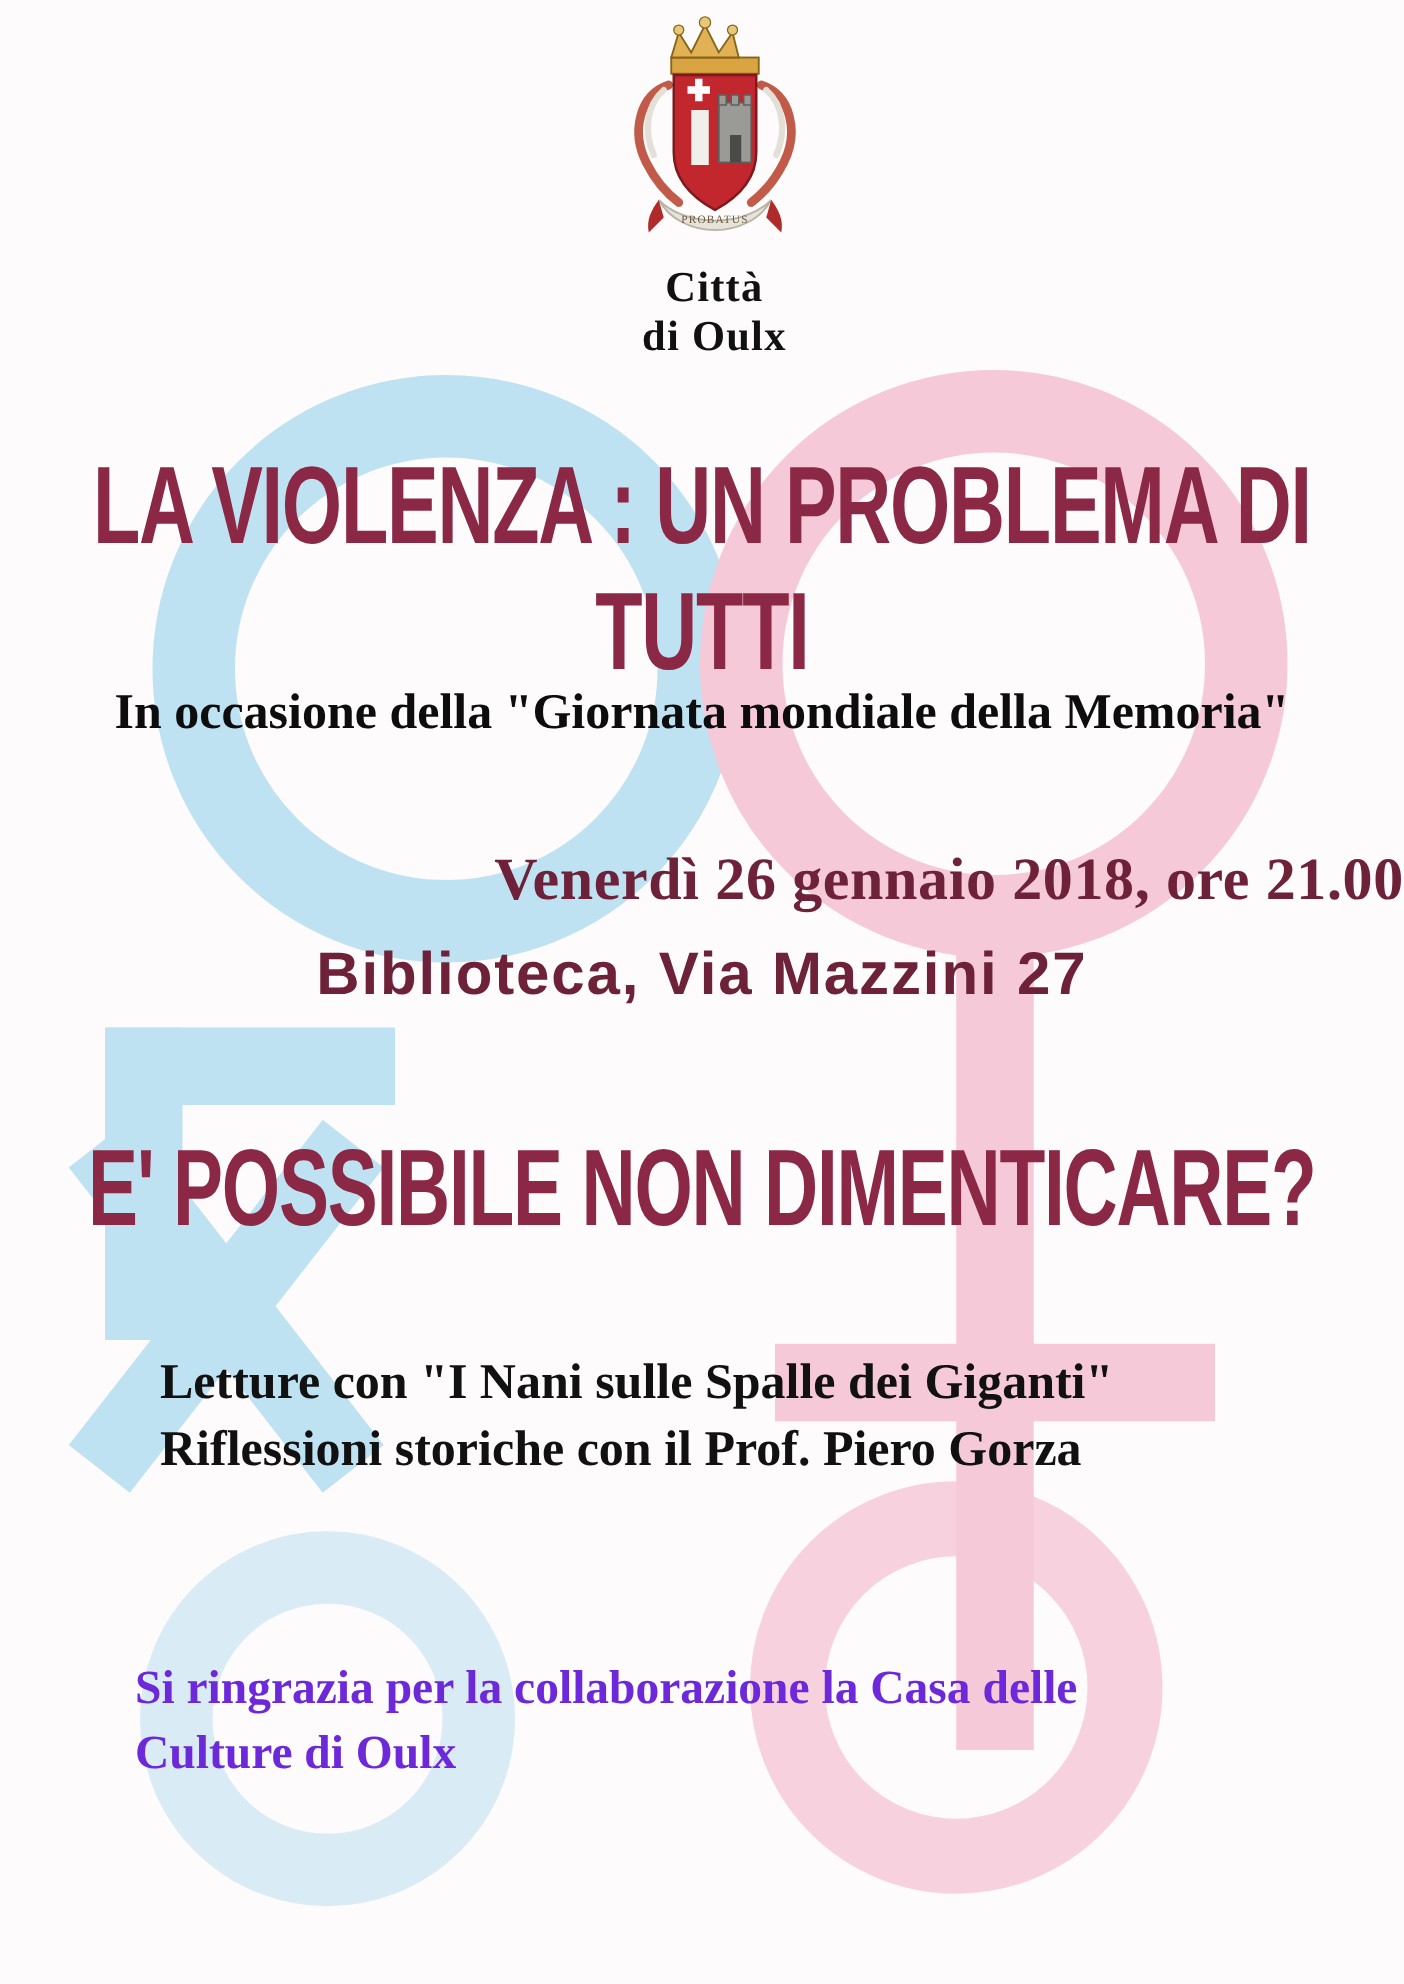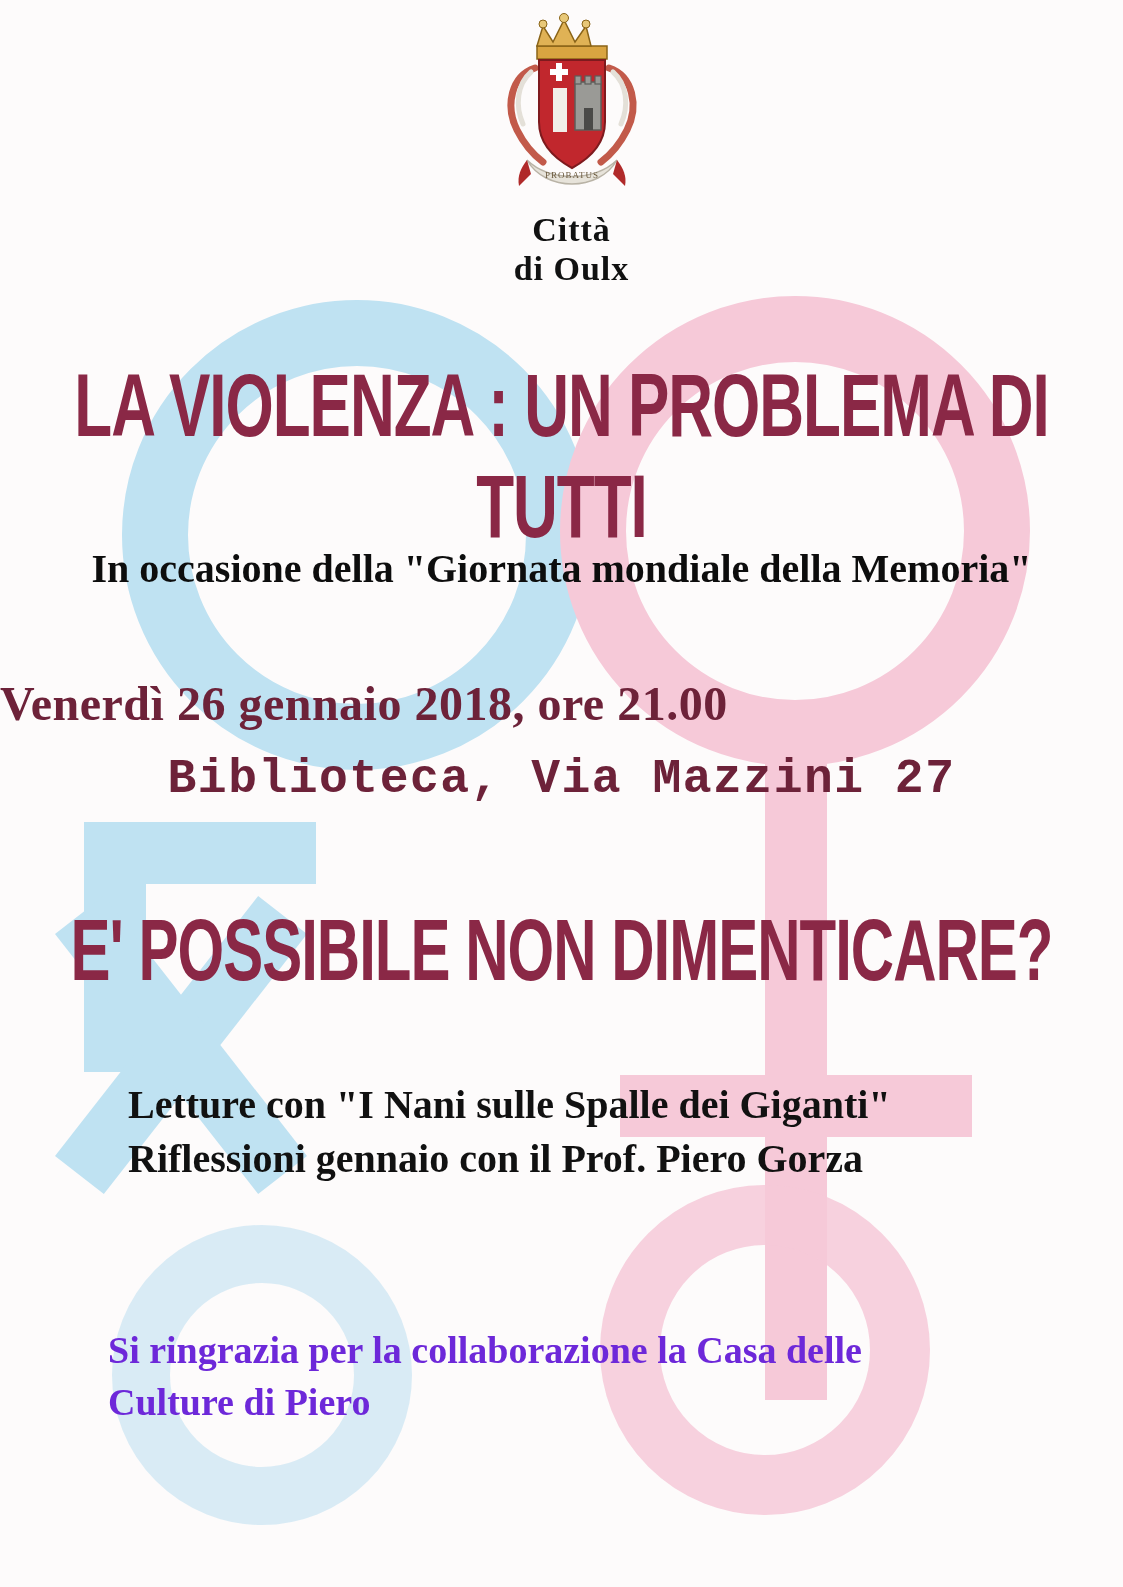--- a/index.html
+++ b/index.html
@@ -174,35 +174,35 @@
     font-weight: bold;
     font-size: 40px;
     color: #0d0d0d;
   }
 
   .when {
     position: absolute;
     top: 672px;
     left: 0;
     width: 1123px;
-    text-align: left;
+    text-align: right;
     font-family: "Liberation Serif", serif;
     font-weight: bold;
     font-size: 48px;
     color: #6d2239;
     line-height: 1.32;
     letter-spacing: .5px;
   }
   .where {
     position: absolute;
     top: 752px;
     left: 0;
     width: 1123px;
     text-align: center;
-    font-family: Liberation Mono, monospace;
+    font-family: Liberation Sans, sans-serif;
     font-weight: bold;
     font-size: 48px;
     color: #6d2239;
     letter-spacing: 1.5px;
   }
 
   .question {
     position: absolute;
     top: 900px;
     left: 0;
@@ -312,21 +312,21 @@
 
   <div class="subtitle">In occasione della "Giornata mondiale della Memoria"</div>
 
   <div class="when">Venerdì 26 gennaio 2018, ore 21.00</div>
   <div class="where">Biblioteca,  Via  Mazzini  27</div>
 
   <div class="question">E' POSSIBILE NON DIMENTICARE?</div>
 
   <div class="readings">
     <div>Letture con "I Nani sulle Spalle dei Giganti"</div>
-    <div>Riflessioni gennaio con il Prof. Piero Gorza</div>
+    <div>Riflessioni storiche con il Prof. Piero Gorza</div>
   </div>
 
   <div class="thanks">
     <div>Si ringrazia per la collaborazione la Casa delle</div>
-    <div>Culture di Piero</div>
+    <div>Culture di Oulx</div>
   </div>
 
 </div>
 
 </body></html>

